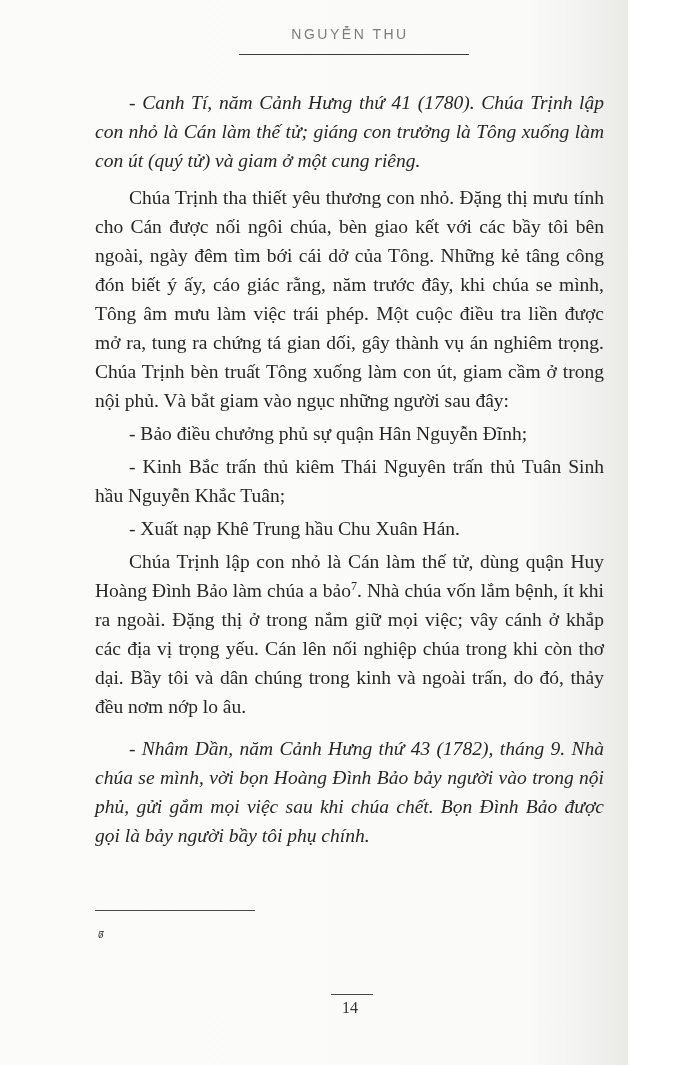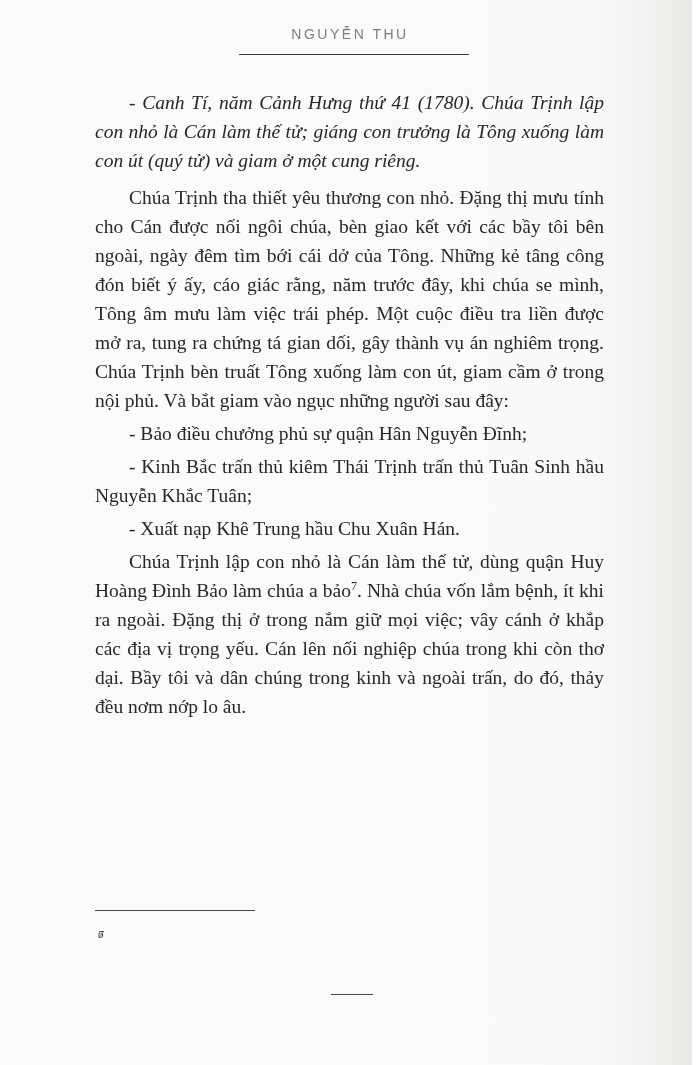--- a/index.html
+++ b/index.html
@@ -1,18 +1,18 @@
 <!DOCTYPE html>
 <html><head>
 <meta charset="utf-8">
 <style>
   html,body{margin:0;padding:0;}
   .page{
     position:relative;
-    width:692px;height:1065px;
+    width:628px;height:1065px;
     background:linear-gradient(90deg,#fbfbf9 0%,#fafaf8 84%,#f1f1ef 94%,#e9e9e6 100%);
     font-family:"Liberation Serif", serif;
     overflow:hidden;
     text-decoration:underline;
   }
   
   .header-title{
     position:absolute;top:26px;left:0;width:700px;
     text-align:center;
     font-family:"Liberation Sans", sans-serif;
@@ -72,35 +72,37 @@
   <div class="header-rule"></div>
 
   <div class="body-text">
     <p class="it">- Canh Tí, năm Cảnh Hưng thứ 41 (1780). Chúa Trịnh lập con nhỏ là Cán làm thế tử; giáng con trưởng là Tông xuống làm con út (quý tử) và giam ở một cung riêng.</p>
 
     <p class="p2">Chúa Trịnh tha thiết yêu thương con nhỏ. Đặng thị mưu tính cho Cán được nối ngôi chúa, bèn giao kết với các bầy tôi bên ngoài, ngày đêm tìm bới cái dở của Tông. Những kẻ tâng công đón biết ý ấy, cáo giác rằng, năm trước đây, khi chúa se mình, Tông âm mưu làm việc trái phép. Một cuộc điều tra liền được mở ra, tung ra chứng tá gian dối, gây thành vụ án nghiêm trọng. Chúa Trịnh bèn truất Tông xuống làm con út, giam cầm ở trong nội phủ. Và bắt giam vào ngục những người sau đây:</p>
 
     <p class="li">- Bảo điều chưởng phủ sự quận Hân Nguyễn Đĩnh;</p>
 
 
-    <p class="li">- Kinh Bắc trấn thủ kiêm Thái Trịnh trấn thủ Tuân Sinh hầu Nguyễn Khắc Tuân;</p>
+    <p class="li">- Kinh Bắc trấn thủ kiêm Thái Nguyên trấn thủ Tuân Sinh hầu Nguyễn Khắc Tuân;</p>
 
     <p class="li">- Xuất nạp Khê Trung hầu Chu Xuân Hán.</p>
 
 
     <p class="p3"><span>Chúa Trịnh lập con nhỏ là Cán làm thế tử, dùng quận Huy Hoàng Đình Bảo làm chúa a bảo</span><sup>7</sup><span>. Nhà chúa vốn lắm bệnh, ít khi ra ngoài. Đặng thị ở trong nắm giữ mọi việc; vây cánh ở khắp các địa vị trọng yếu. Cán lên nối nghiệp chúa trong khi còn thơ dại. Bầy tôi và dân chúng trong kinh và ngoài trấn, do đó, thảy đều nơm nớp lo âu.</span></p>
 
+    <p class="it p4">- Nhâm Dần, năm Cảnh Hưng thứ 43 (1782), tháng 9. Nhà chúa se mình, vời bọn Hoàng Đình Bảo bảy người vào trong nội phủ, gửi gắm mọi việc sau khi chúa chết. Bọn Đình Bảo được gọi là bảy người bầy tôi phụ chính.</p>
   </div>
 
   <div class="footnote-rule"></div>
 
   <div class="footnotes">
     <div class="footnote">
       <span class="fn-marker">6</span>
     </div>
     <div class="footnote">
       <span class="fn-marker">7</span>
     </div>
   </div>
 
   <div class="footer-rule"></div>
+  <div class="page-number">14</div>
 
 </div>
 
 </body></html>

